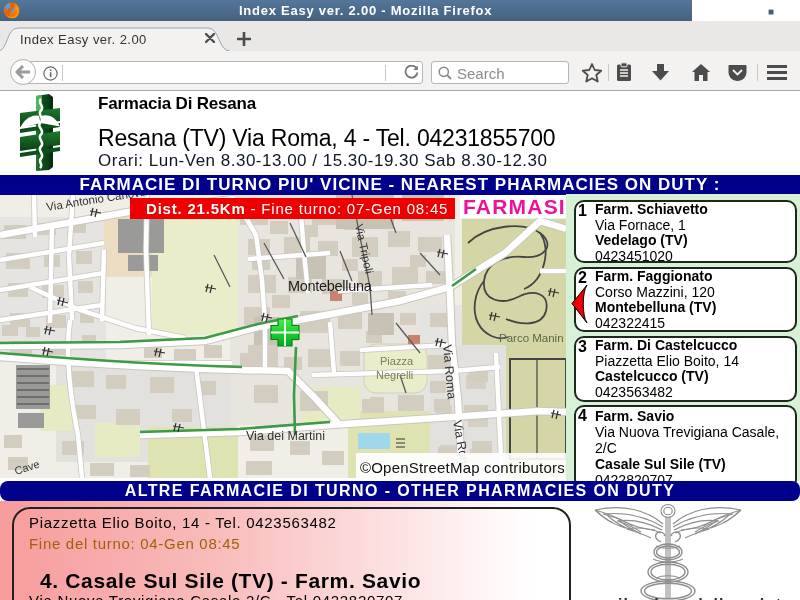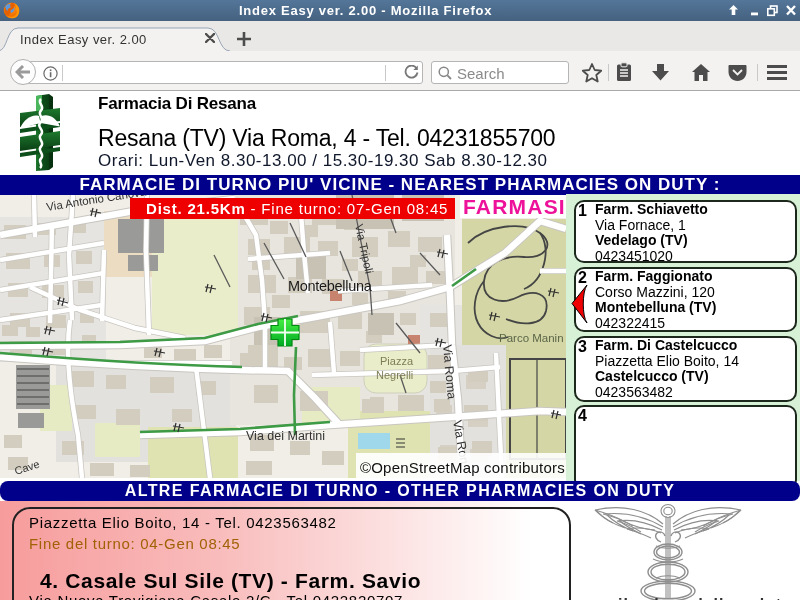--- a/index.html
+++ b/index.html
@@ -3,21 +3,21 @@
 <meta charset="utf-8">
 <style>
   * { margin:0; padding:0; box-sizing:border-box; }
   html,body { width:800px; height:600px; overflow:hidden; }
   body { font-family:"Liberation Sans", sans-serif; position:relative; background:#fff; }
   .abs { position:absolute; }
 </style>
 </head>
 <body>
 
-<div class="abs" style="left:0;top:0;width:800px;height:21px;background:linear-gradient(#547699,#45617f);">
+<div class="abs" style="left:0;top:0;width:692px;height:21px;background:linear-gradient(#547699,#45617f);">
   <svg class="abs" style="left:3px;top:2px;" width="17" height="17" viewBox="0 0 34 34">
     <defs>
         <radialGradient id="fxo" cx="0.5" cy="0.3" r="0.9">
           <stop offset="0" stop-color="#ff9822"></stop>
           <stop offset="0.6" stop-color="#f07000"></stop>
           <stop offset="1" stop-color="#d94f00"></stop>
         </radialGradient>
       </defs>
     <circle cx="17" cy="17" r="15.5" fill="url(#fxo)"></circle>
     <ellipse cx="13.5" cy="13" rx="9.5" ry="9" fill="#5b9ae0"></ellipse>
@@ -432,20 +432,21 @@
   <div class="abs" style="left:8px;top:73px;width:223px;height:65px;background:#fff;border:2px solid #1c281c;border-radius:10px;"></div>
   <div class="abs" style="left:8px;top:142px;width:223px;height:66px;background:#fff;border:2px solid #1c281c;border-radius:10px;"></div>
   <div class="abs" style="left:8px;top:211px;width:223px;height:85px;background:#fff;border:2px solid #1c281c;border-radius:10px;"></div>
   <div class="abs" style="left:12px;top:8px;font-size:16px;font-weight:bold;">1</div>
   <div class="abs" style="left:29px;top:8px;font-size:14px;line-height:15.5px;"><b>Farm. Schiavetto</b><br>Via Fornace, 1<br><b>Vedelago (TV)</b><br>0423451020</div>
   <div class="abs" style="left:12px;top:75px;font-size:16px;font-weight:bold;">2</div>
   <div class="abs" style="left:29px;top:75px;font-size:14px;line-height:15.5px;"><b>Farm. Faggionato</b><br>Corso Mazzini, 120<br><b>Montebelluna (TV)</b><br>042322415</div>
   <div class="abs" style="left:12px;top:144px;font-size:16px;font-weight:bold;">3</div>
   <div class="abs" style="left:29px;top:144px;font-size:14px;line-height:15.5px;"><b>Farm. Di Castelcucco</b><br>Piazzetta Elio Boito, 14<br><b>Castelcucco (TV)</b><br>0423563482</div>
   <div class="abs" style="left:12px;top:213px;font-size:16px;font-weight:bold;">4</div>
+  <div class="abs" style="left:29px;top:214px;font-size:14px;line-height:16px;"><b>Farm. Savio</b><br>Via Nuova Trevigiana Casale, 2/C<br><b>Casale Sul Sile (TV)</b><br>0422820707</div>
 
   <svg class="abs" style="left:5px;top:90px" width="17" height="40" viewBox="0 0 17 40">
       <path d="M16,1 L1,19.5 L16,39 C11,32 11,8 16,1 Z" fill="#ee0000" stroke="#000" stroke-width="1"></path>
     </svg>
 </div>
 
 <div class="abs" style="left:0;top:481px;width:800px;height:20px;background:#00008b;color:#fff;font-weight:bold;font-size:16px;text-align:center;line-height:20px;letter-spacing:1.4px;border-radius:8px;">ALTRE FARMACIE DI TURNO - OTHER PHARMACIES ON DUTY</div>
 
 <div class="abs" style="left:0;top:501px;width:800px;height:92px;background:#fff;">
   <div class="abs" style="left:0;top:0;width:578px;height:99px;background:linear-gradient(to right,#f79c9c 0%,#f9bcbc 38%,#fff 92%);"></div>

